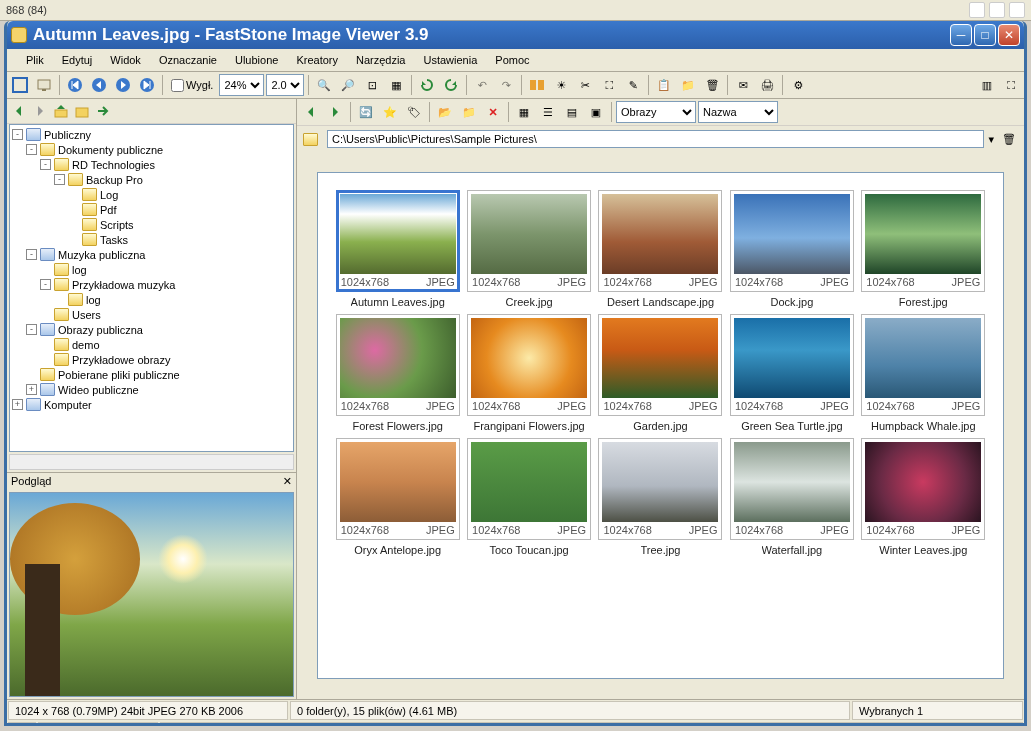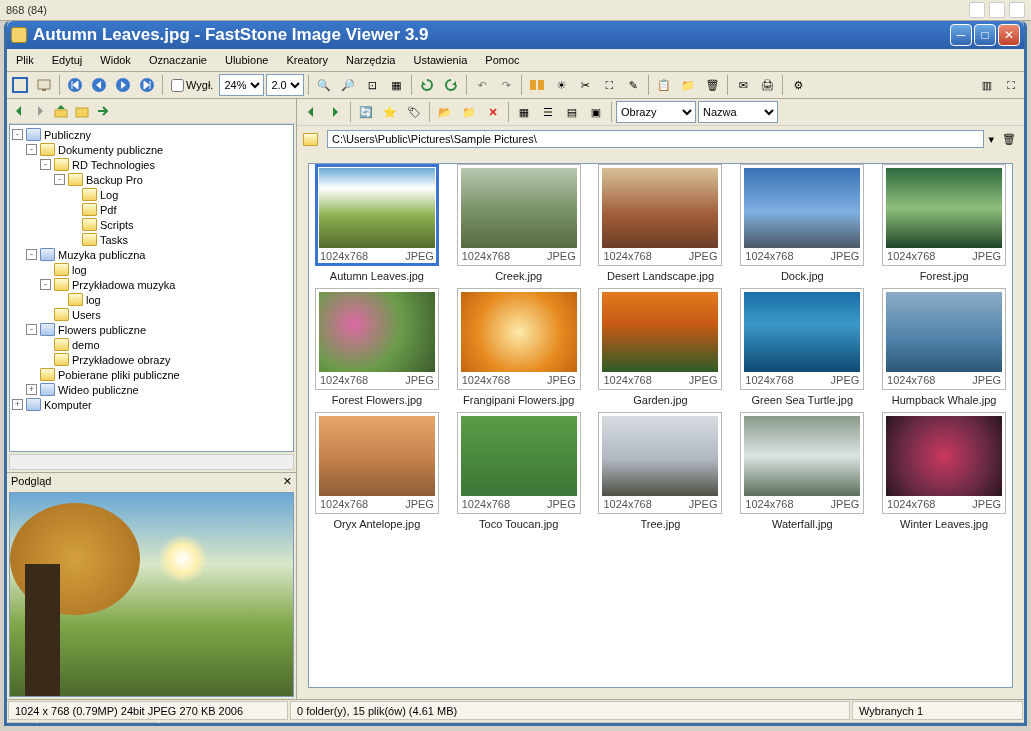--- a/index.html
+++ b/index.html
@@ -7,21 +7,21 @@
 .outer-info { background: #ece9d8; padding: 2px 6px; font-size: 11px; color: #333; border-bottom: 1px solid #aca899; display:flex; justify-content:space-between; align-items:center;}
 .outer-info .right-icons { display:flex; gap:4px; }
 .outer-info .ic { width:16px; height:16px; background:#fff; border:1px solid #ccc; border-radius:2px; }
 .window { border: 3px solid #3b6ea5; border-top: none; background: #ece9d8; width: 1023px; height: 705px; margin: 0 4px; border-radius: 6px 6px 0 0; overflow:hidden;}
 .titlebar { height: 28px; background: linear-gradient(#3b78cb,#2b5fab); display: flex; align-items: center; padding: 0 4px; border-radius: 6px 6px 0 0; }
 .titlebar .appicon { width:16px; height:16px; background:#f4d36b; border:1px solid #b08b1a; border-radius:3px; margin-right:6px;}
 .titlebar .title { color:#fff; font-weight:bold; font-size:17px; flex:1; white-space:nowrap; overflow:hidden;}
 .winbtns { display:flex; gap:2px;}
 .winbtn { width:22px; height:22px; border-radius:4px; border:1px solid #fff; background:linear-gradient(#6fa9e6,#2e67b1); color:#fff; font-size:12px; display:flex; align-items:center; justify-content:center; cursor:pointer;}
 .winbtn.close { background:linear-gradient(#e98b72,#c0432b);}
-.menubar { background:#ece9d8; padding:3px 6px; border-bottom:1px solid #aca899; display:flex; gap:12px;}
+.menubar { background:#ece9d8; padding:3px 16px; border-bottom:1px solid #aca899; display:flex; gap:12px;}
 .menubar span { cursor:pointer; padding:2px 3px;}
 .toolbar { background:#ece9d8; border-bottom:1px solid #aca899; padding:2px; display:flex; align-items:center; gap:2px; flex-wrap:nowrap;}
 .tbtn { width:22px; height:22px; display:flex; align-items:center; justify-content:center; cursor:pointer; border:1px solid transparent; border-radius:2px;}
 .tsep { width:1px; height:20px; background:#aca899; margin:0 2px;}
 .tsel { height:22px; border:1px solid #7f9db9; background:#fff; font-size:11px;}
 .tchk { display:flex; align-items:center; gap:2px; margin:0 4px;}
 .main { display:flex; height:calc(100% - 28px - 24px - 28px - 22px); }
 .sidebar { width:290px; background:#ece9d8; border-right:1px solid #aca899; display:flex; flex-direction:column;}
 .tree-toolbar { padding:2px; display:flex; gap:1px; border-bottom:1px solid #d4d0c8;}
 .tree-toolbar .tbtn{width:20px;height:20px;}
@@ -36,21 +36,21 @@
 .preview-pane { height:205px; margin:2px; border:1px solid #7f9db9; background:#fff; overflow:hidden; position:relative;}
 .preview-img { width:100%; height:100%; background:linear-gradient(to bottom, #6aa8d6 0%, #d9e7c8 35%, #7fa648 65%, #4b6a2c 100%); position:relative;}
 .preview-img .tree-trunk{position:absolute; left:15px; top:35%; width:35px; height:65%; background:#3a2a1a;}
 .preview-img .tree-crown{position:absolute; left:0; top:5%; width:130px; height:55%; background:radial-gradient(circle,#d4a03c,#a56b1f); border-radius:50%;}
 .preview-img .sun{position:absolute; right:30%; top:20%; width:50px; height:50px; background:radial-gradient(circle,#fff,#fdf0b0 40%,transparent 70%);}
 .content { flex:1; display:flex; flex-direction:column; background:#ece9d8;}
 .content-toolbar { padding:2px 3px; display:flex; align-items:center; gap:2px; border-bottom:1px solid #d4d0c8;}
 .content-toolbar .tbtn{width:22px;height:22px;}
 .path-row{ padding:2px 4px; display:flex; align-items:center; gap:4px;}
 .path-input{ flex:1; border:1px solid #7f9db9; background:#fff; padding:2px 4px; display:flex; align-items:center;}
-.thumbs { flex:1; background:#fff; border:1px solid #7f9db9; margin:11px; padding:0; overflow:auto;}
+.thumbs { flex:1; background:#fff; border:1px solid #7f9db9; margin:20px; padding:17px; overflow:auto;}
 .thumb-grid{ display:grid; grid-template-columns:repeat(5,1fr); gap:6px 6px;}
 .thumb { display:flex; flex-direction:column; align-items:center; cursor:pointer;}
 .thumb-frame{ width:124px; height:102px; border:1px solid #b8b8b8; background:#fff; padding:2px; display:flex; flex-direction:column;}
 .thumb.selected .thumb-frame{ border:3px solid #3874d0; padding:0;}
 .thumb-img{ flex:1; margin:1px;}
 .thumb-meta{ display:flex; justify-content:space-between; font-size:10px; color:#555; padding:1px 2px;}
 .thumb-name{ margin-top:4px; font-size:11px; color:#222; text-align:center; max-width:128px; overflow:hidden; text-overflow:ellipsis; white-space:nowrap;}
 .statusbar { height:22px; background:#ece9d8; border-top:1px solid #aca899; display:flex; align-items:stretch; font-size:11px;}
 .status-cell{ border:1px solid #c8c4b6; padding:2px 6px; background:#f6f4ec; margin:1px; display:flex; align-items:center;}
 .status-cell.dim{color:#666;}
@@ -323,21 +323,21 @@
             <span class="tree-spacer"></span>
             <span class="tree-spacer"></span>
             <span class="tree-spacer"></span>
             <span class="tree-icon folder-icon"></span>
             <span>Users</span>
           </div>
           <div class="tree-item">
             <span class="tree-spacer"></span>
             <span class="tree-toggle">-</span>
             <span class="tree-icon folder-icon special"></span>
-            <span>Flowers publiczne</span>
+            <span>Obrazy publiczna</span>
           </div>
           <div class="tree-item">
             <span class="tree-spacer"></span>
             <span class="tree-spacer"></span>
             <span class="tree-spacer"></span>
             <span class="tree-icon folder-icon"></span>
             <span>demo</span>
           </div>
           <div class="tree-item">
             <span class="tree-spacer"></span>

